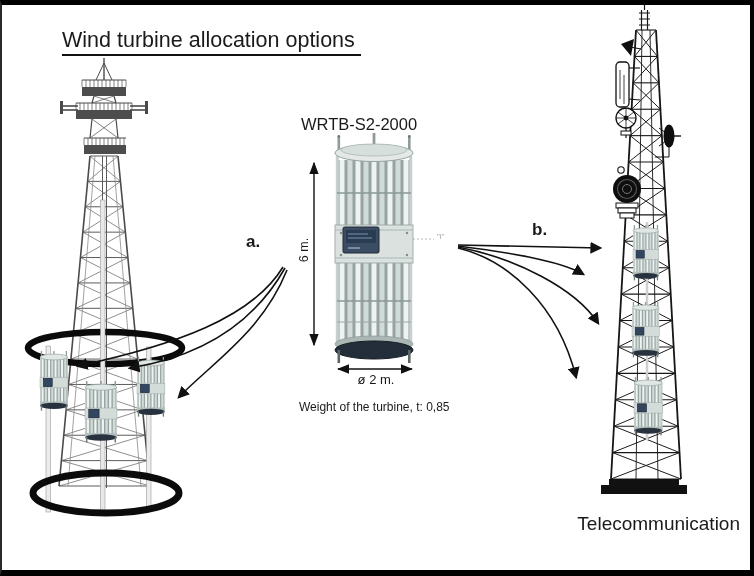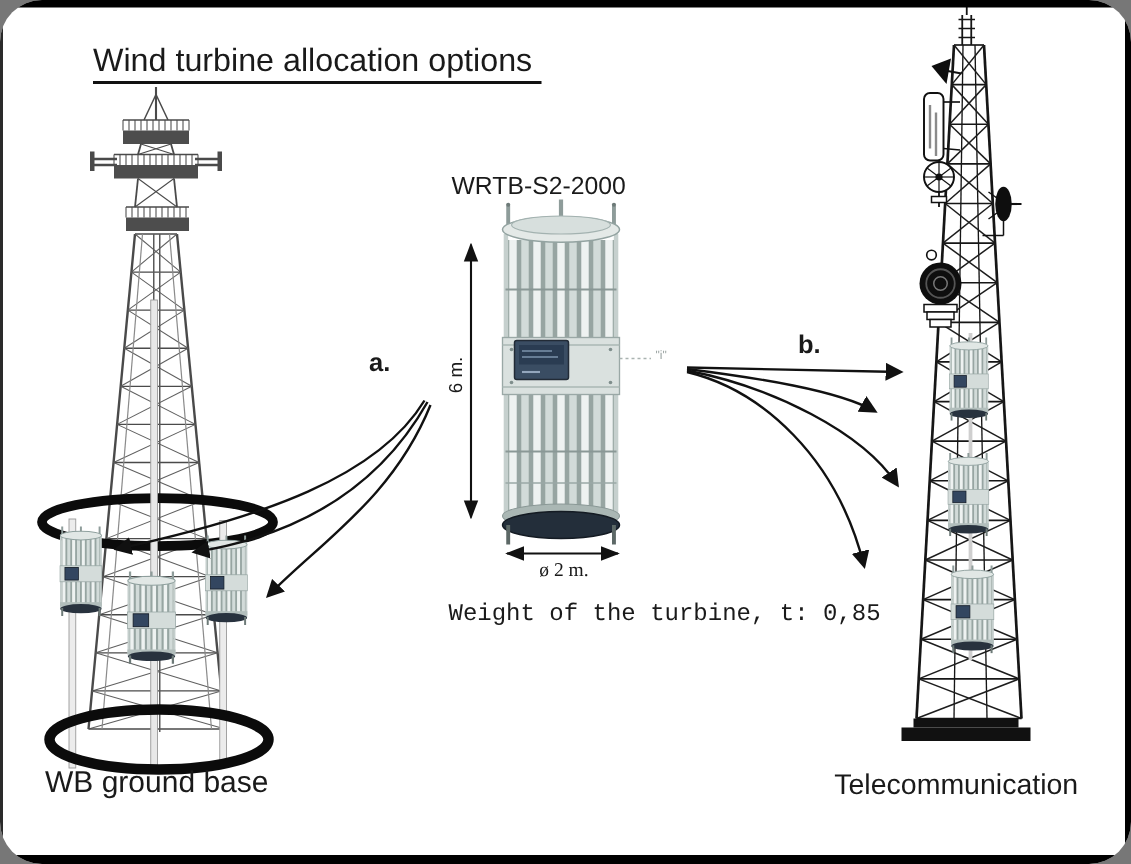--- a/index.html
+++ b/index.html
@@ -1,33 +1,33 @@
 <!DOCTYPE html>
 <html><head>
 <meta charset="utf-8">
 <style>
   html,body{margin:0;padding:0;background:#777;}
   .stage{position:relative;width:754px;height:576px;background:#ffffff;overflow:hidden;
-         font-family:"Liberation Sans",sans-serif;color:#1a1a1a;border-radius:28px;}
+         font-family:"Liberation Sans",sans-serif;color:#1a1a1a;}
   .frame{position:absolute;inset:0;border-top:5px solid #000;border-bottom:6px solid #000;
          border-right:4px solid #000;border-left:2px solid #2a2a2a;pointer-events:none;z-index:30;}
   svg.canvas{position:absolute;left:0;top:0;z-index:1;}
   .lbl{position:absolute;z-index:20;white-space:nowrap;}
   .title{left:62px;top:28px;font-size:21.5px;border-bottom:2px solid #111;padding:0 6px 1px 0;}
   .model{left:301px;top:115px;font-size:16.5px;}
   .opt{font-weight:bold;font-size:17px;}
   .opt-a{left:246px;top:232px;}
   .opt-b{left:532px;top:220px;}
   .dim-h{left:282px;top:243px;width:44px;text-align:center;font-size:12.5px;
          transform:rotate(-90deg);transform-origin:center;}
-  .dim-d{left:337px;top:372px;width:78px;text-align:center;font-size:13px;font-family:Liberation Serif, serif;}
-  .weight{left:299px;top:400px;font-size:16px;font-family:Liberation Mono, monospace;}
+  .dim-d{left:337px;top:372px;width:78px;text-align:center;font-size:13px;}
+  .weight{left:299px;top:400px;font-size:12px;}
   .callout{left:437px;top:232px;font-size:8px;color:#9aa3a1;}
   .lbl-left{left:30px;top:511px;font-size:20px;}
-  .lbl-right{left:535px;top:513px;width:205px;text-align:center;font-size:19px;line-height:1.18;white-space:normal;}
+  .lbl-right{left:535px;top:513px;width:205px;text-align:right;font-size:19px;line-height:1.18;white-space:normal;}
 </style>
 </head>
 <body>
 
 <div class="stage">
   <div class="frame"></div>
 
   <svg class="canvas" width="754" height="576" viewBox="0 0 754 576">
     <defs>
       <marker id="mArrow" viewBox="0 0 10 10" refX="8" refY="5" markerWidth="7.5" markerHeight="7.5" orient="auto">
@@ -419,17 +419,16 @@
   </svg>
 
   <div class="lbl title">Wind turbine allocation options</div>
   <div class="lbl model">WRTB-S2-2000</div>
   <div class="lbl opt opt-a">a.</div>
   <div class="lbl opt opt-b">b.</div>
   <div class="lbl dim-h">6 m.</div>
   <div class="lbl dim-d">ø 2 m.</div>
   <div class="lbl weight">Weight of the turbine, t: 0,85</div>
   <div class="lbl callout">"i"</div>
-  <div class="lbl lbl-left">WB ground base</div>
   <div class="lbl lbl-right">
     <span>Telecommunication</span><br>
   </div>
 </div>
 
 </body></html>

